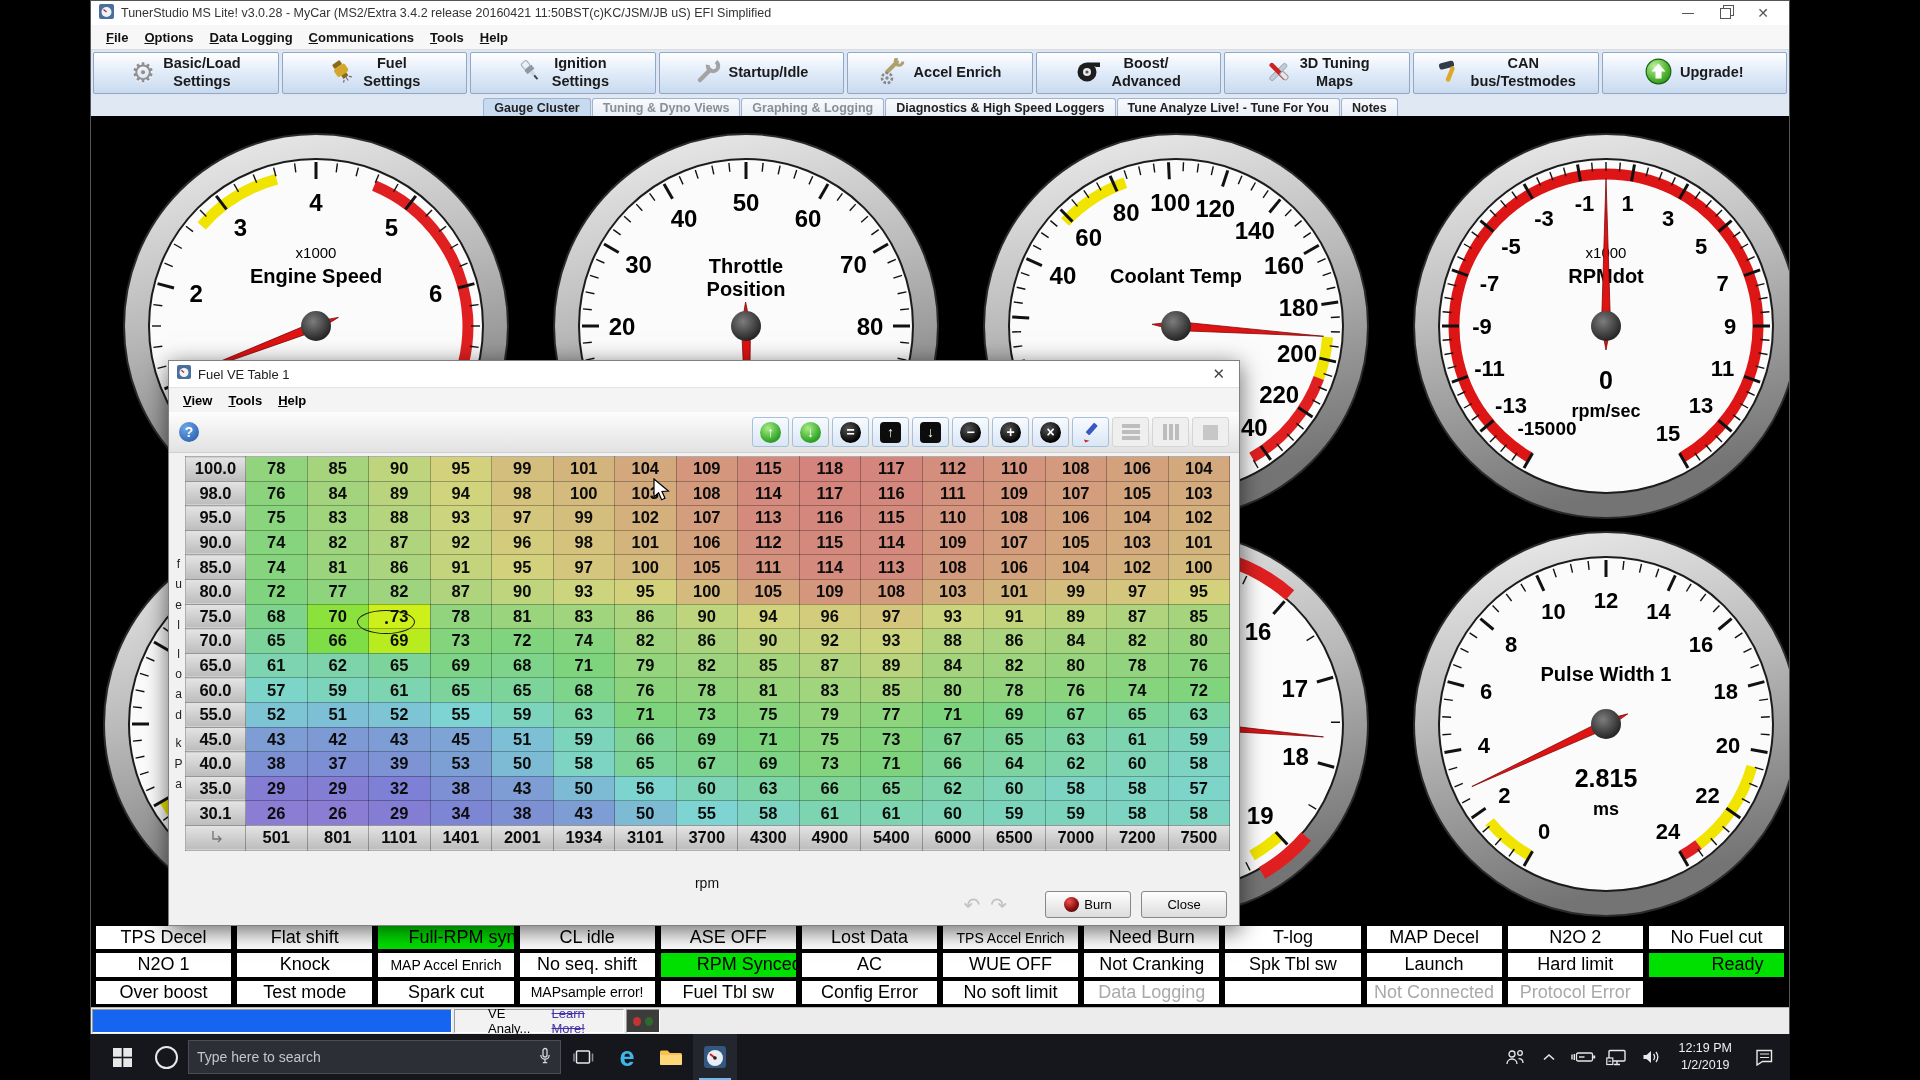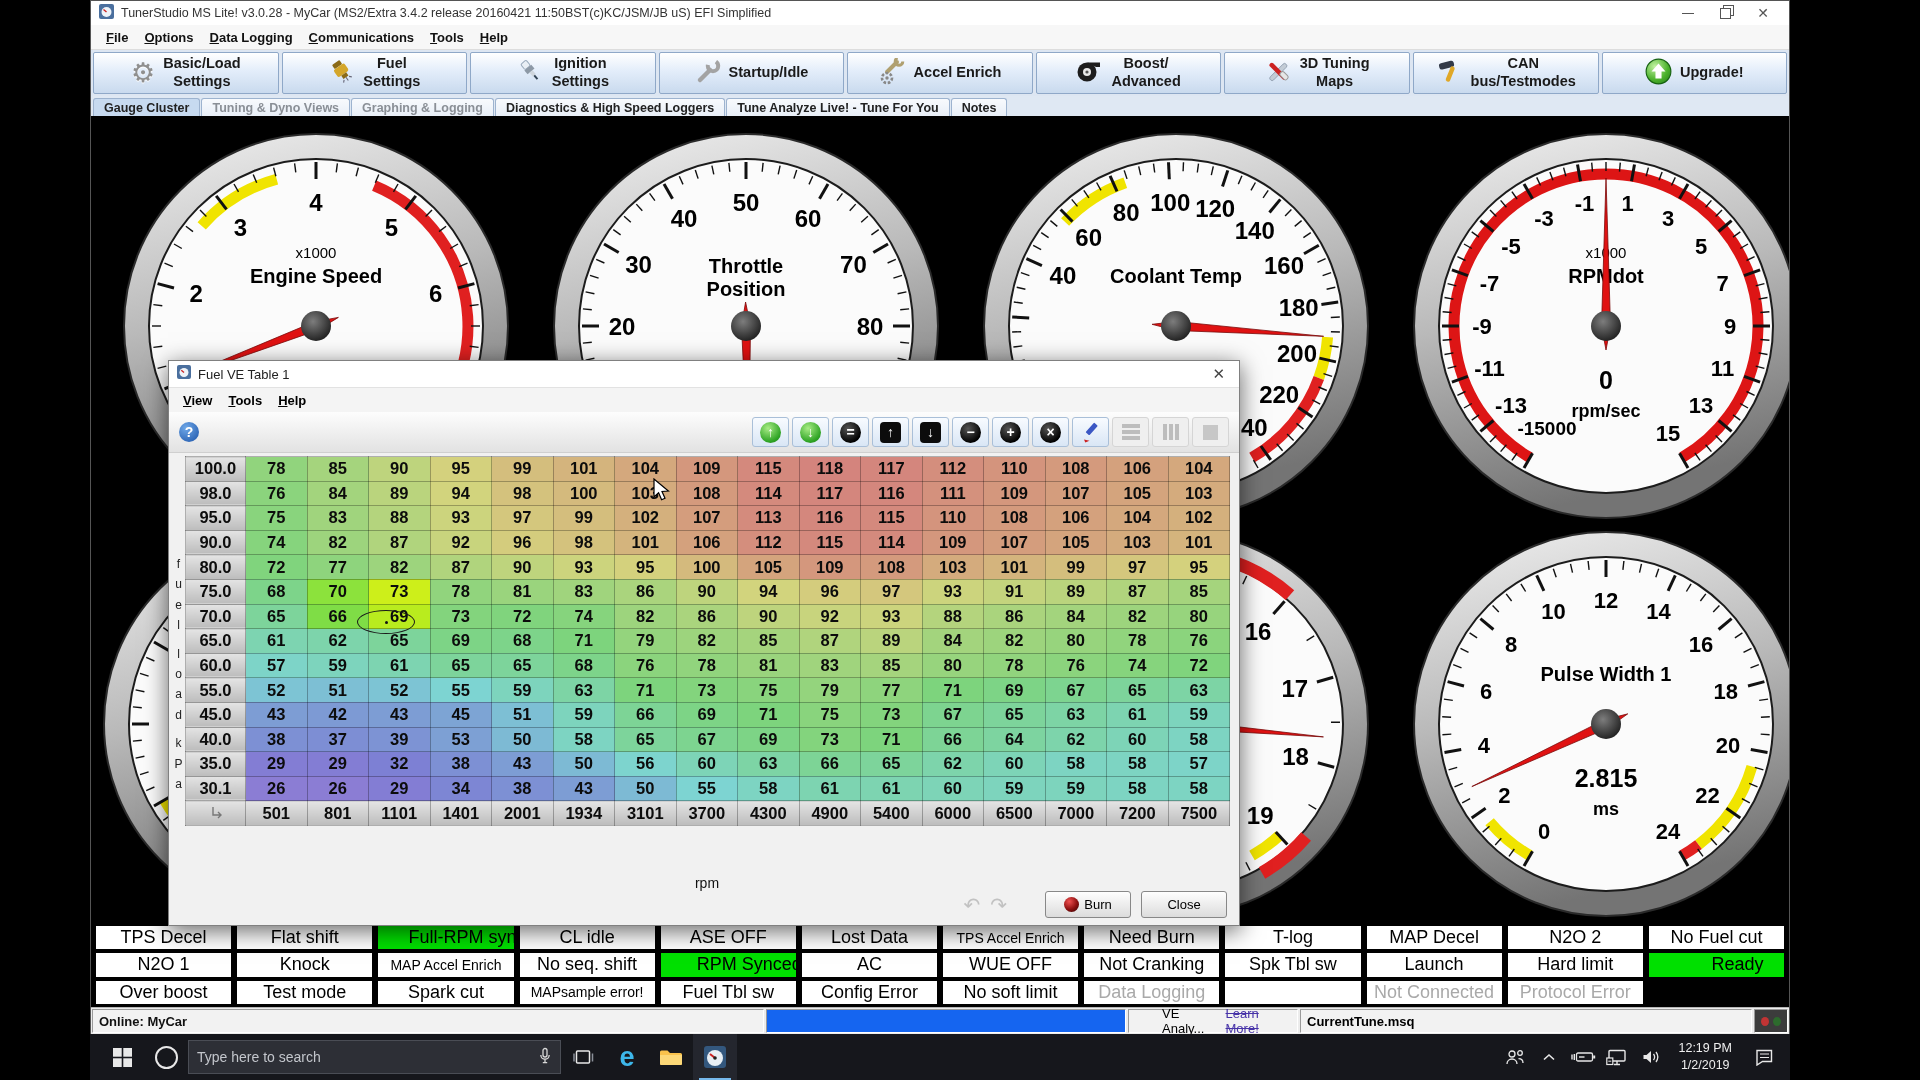--- a/index.html
+++ b/index.html
@@ -17,21 +17,21 @@
   .menubar{height:24px;background:#f7f7f7;border-bottom:1px solid #ddd;display:flex;align-items:center;padding:0 8px;gap:2px;}
   .menubar .mi{font-size:13px;font-weight:700;color:#111;padding:2px 7px;}
   .menubar .mi u{text-decoration:underline;}
   
   .toolbar{height:46px;background:#dde6f2;display:flex;gap:3px;padding:2px 2px;box-sizing:border-box;}
   .tbtn{flex:1;background:linear-gradient(#ffffff,#e3edfa 45%,#c9daee);border:1px solid #8fa8c8;border-radius:2px;
         display:flex;align-items:center;justify-content:center;gap:8px;cursor:pointer;}
   .tbtn .lab{font-size:14.5px;font-weight:700;color:#1a1a1a;line-height:1.22;text-align:center;}
   .glyph{line-height:1;}
   
-  .tabbar{height:21px;background:#dfe8f3;display:flex;align-items:flex-end;padding-left:2px;border-bottom:1px solid #8fa3bd;}
+  .tabbar{height:21px;background:#dfe8f3;display:flex;align-items:flex-end;padding-left:2px;border-bottom:1px solid #8fa3bd;justify-content:center;}
   .tab{font-size:12.5px;font-weight:700;color:#222;background:linear-gradient(#f8fafd,#e7eef7);
        border:1px solid #9db3cf;border-bottom:none;padding:2px 10px 2px;margin-right:1px;border-radius:3px 3px 0 0;cursor:pointer;white-space:nowrap;}
   .tab.active{background:#c7daf0;}
   .tab.disabled{color:#8a8f96;}
   
   .gaugearea{position:absolute;left:0;top:115px;width:1698px;height:807px;background:#000;overflow:hidden;}
   .gauge{position:absolute;width:390px;height:390px;}
   
   .indgrid{position:absolute;left:0;top:922px;width:1698px;height:84px;background:#000;display:grid;
            grid-template-columns:repeat(12,1fr);grid-auto-rows:1fr;gap:4px 6px;padding:3px 5px;box-sizing:border-box;}
@@ -798,27 +798,25 @@
       <div class="ind">Fuel Tbl sw</div>
       <div class="ind">Config Error</div>
       <div class="ind">No soft limit</div>
       <div class="ind dim">Data Logging</div>
       <div class="ind blank"></div>
       <div class="ind dim">Not Connected</div>
       <div class="ind dim">Protocol Error</div>
       <div class="ind none"></div>
     </div>
   <div class="statusbar">
-    <div class="sb sb-online">Online: MyCar</div>
     <div class="sb sb-prog" style="background: rgb(21, 101, 240);"></div>
     <div class="sb sb-ana">
       <span>VE Analy...</span>
       <span class="lm">Learn More!</span>
     </div>
-    <div class="sb sb-tune">CurrentTune.msq</div>
     <div class="sb sb-led">
       <span class="led" id="led1" style="background: rgb(192, 52, 52);"></span>
       <span class="led" id="led2" style="background: rgb(45, 107, 45);"></span>
     </div>
   </div>
 </div>
 
 <div class="dialog">
   <div class="dtitle">
     <span><svg width="14" height="14">
@@ -985,20 +983,39 @@
             <td style="background:hsl(12,50%,66%)">112</td>
             <td style="background:hsl(8,50%,66%)">115</td>
             <td style="background:hsl(9,50%,66%)">114</td>
             <td style="background:hsl(18,50%,66%)">109</td>
             <td style="background:hsl(22,50%,66%)">107</td>
             <td style="background:hsl(27,50%,66%)">105</td>
             <td style="background:hsl(32,50%,66%)">103</td>
             <td style="background:hsl(38,50%,66%)">101</td>
           </tr>
           <tr>
+            <td class="rh">85.0</td>
+            <td style="background:hsl(114,50%,66%)">74</td>
+            <td style="background:hsl(100,50%,66%)">81</td>
+            <td style="background:hsl(89,50%,66%)">86</td>
+            <td style="background:hsl(71,50%,66%)">91</td>
+            <td style="background:hsl(58,50%,66%)">95</td>
+            <td style="background:hsl(51,50%,66%)">97</td>
+            <td style="background:hsl(42,50%,66%)">100</td>
+            <td style="background:hsl(27,50%,66%)">105</td>
+            <td style="background:hsl(14,50%,66%)">111</td>
+            <td style="background:hsl(9,50%,66%)">114</td>
+            <td style="background:hsl(10,50%,66%)">113</td>
+            <td style="background:hsl(20,50%,66%)">108</td>
+            <td style="background:hsl(25,50%,66%)">106</td>
+            <td style="background:hsl(30,50%,66%)">104</td>
+            <td style="background:hsl(35,50%,66%)">102</td>
+            <td style="background:hsl(42,50%,66%)">100</td>
+          </tr>
+          <tr>
             <td class="rh">80.0</td>
             <td style="background:hsl(118,50%,66%)">72</td>
             <td style="background:hsl(108,50%,66%)">77</td>
             <td style="background:hsl(98,50%,66%)">82</td>
             <td style="background:hsl(85,50%,66%)">87</td>
             <td style="background:hsl(75,50%,66%)">90</td>
             <td style="background:hsl(65,50%,66%)">93</td>
             <td style="background:hsl(58,50%,66%)">95</td>
             <td style="background:hsl(42,50%,66%)">100</td>
             <td style="background:hsl(27,50%,66%)">105</td>

